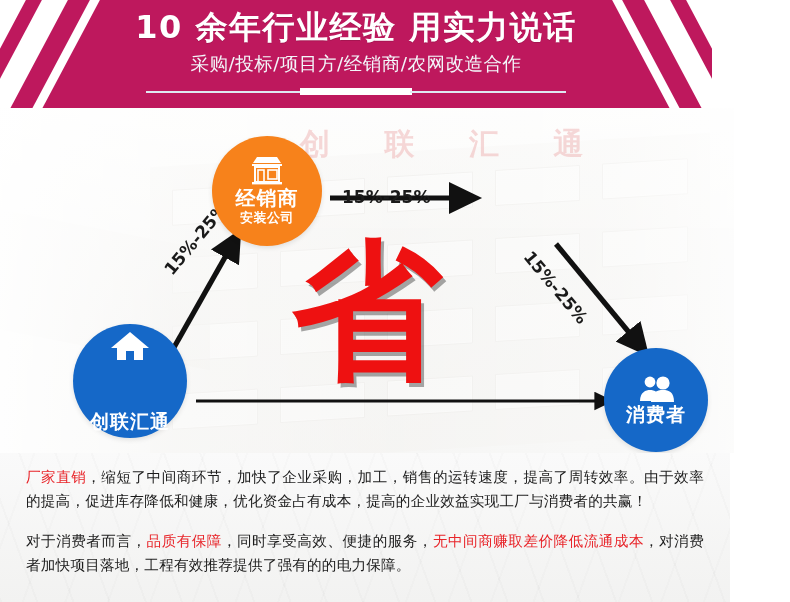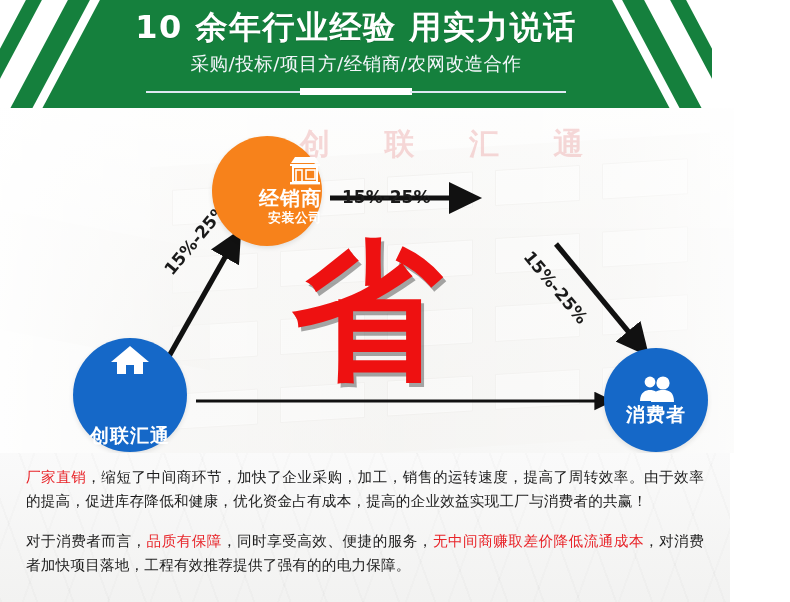--- a/index.html
+++ b/index.html
@@ -6,21 +6,21 @@
   body{
     width:790px;height:602px;overflow:hidden;
     font-family:"DejaVu Sans","Liberation Sans",sans-serif;
     background:#ffffff;
   }
   #page{position:relative;width:790px;height:602px;overflow:hidden;background:#fff;}
 
   
   .header{
     position:absolute;left:0;top:0;width:712px;height:108px;
-    background:#15803d;overflow:hidden;
+    background:#be185d;overflow:hidden;
   }
   .stripe{position:absolute;top:-30px;height:180px;background:#ffffff;}
   .s-l1{left:-52px;width:46px;transform:skewX(-28deg);}
   .s-l2{left:10px;width:26px;transform:skewX(-28deg);}
   .s-l3{left:58px;width:10px;transform:skewX(-28deg);}
   .s-r1{right:-52px;width:46px;transform:skewX(28deg);}
   .s-r2{right:10px;width:26px;transform:skewX(28deg);}
   .s-r3{right:58px;width:10px;transform:skewX(28deg);}
 
   .hdr-inner{position:relative;z-index:3;text-align:center;}
@@ -103,23 +103,23 @@
   .node{
     position:absolute;border-radius:50%;
     display:flex;flex-direction:column;align-items:center;justify-content:center;
     color:#ffffff;text-align:center;
     box-shadow:0 2px 5px rgba(0,0,0,.10);
   }
   .node .ico{line-height:0;margin-bottom:2px;}
   .node .nm{font-size:20px;font-weight:bold;letter-spacing:1px;line-height:1.05;}
   .node .sub{font-size:13px;font-weight:bold;margin-top:0;letter-spacing:.5px;}
 
-  #node-dealer{left:212px;top:28px;width:110px;height:110px;background:#f7821b;align-items:flex-end;}
+  #node-dealer{left:212px;top:28px;width:110px;height:110px;background:#f7821b;}
   #node-power {left:472px;top:40px;width:96px;height:96px;background:#f7821b;}
-  #node-brand {left:73px;top:230px;width:114px;height:114px;background:#1568c8;gap:48px;}
+  #node-brand {left:73px;top:216px;width:114px;height:114px;background:#1568c8;gap:48px;}
   #node-consumer{left:604px;top:240px;width:104px;height:104px;background:#1568c8;}
 
   #node-power .nm{font-size:19px;}
   #node-consumer .nm{font-size:19px;text-align:right;}
   #node-brand .nm{font-size:19px;}
 
   
   .arrows{position:absolute;left:0;top:0;width:790px;height:345px;}
 
   .pct{

